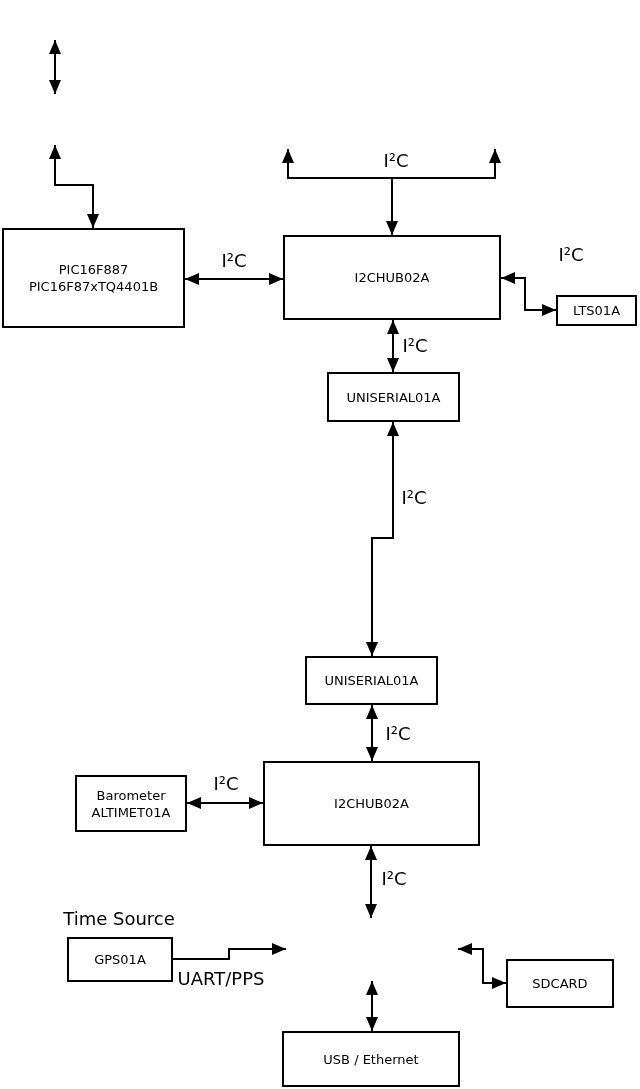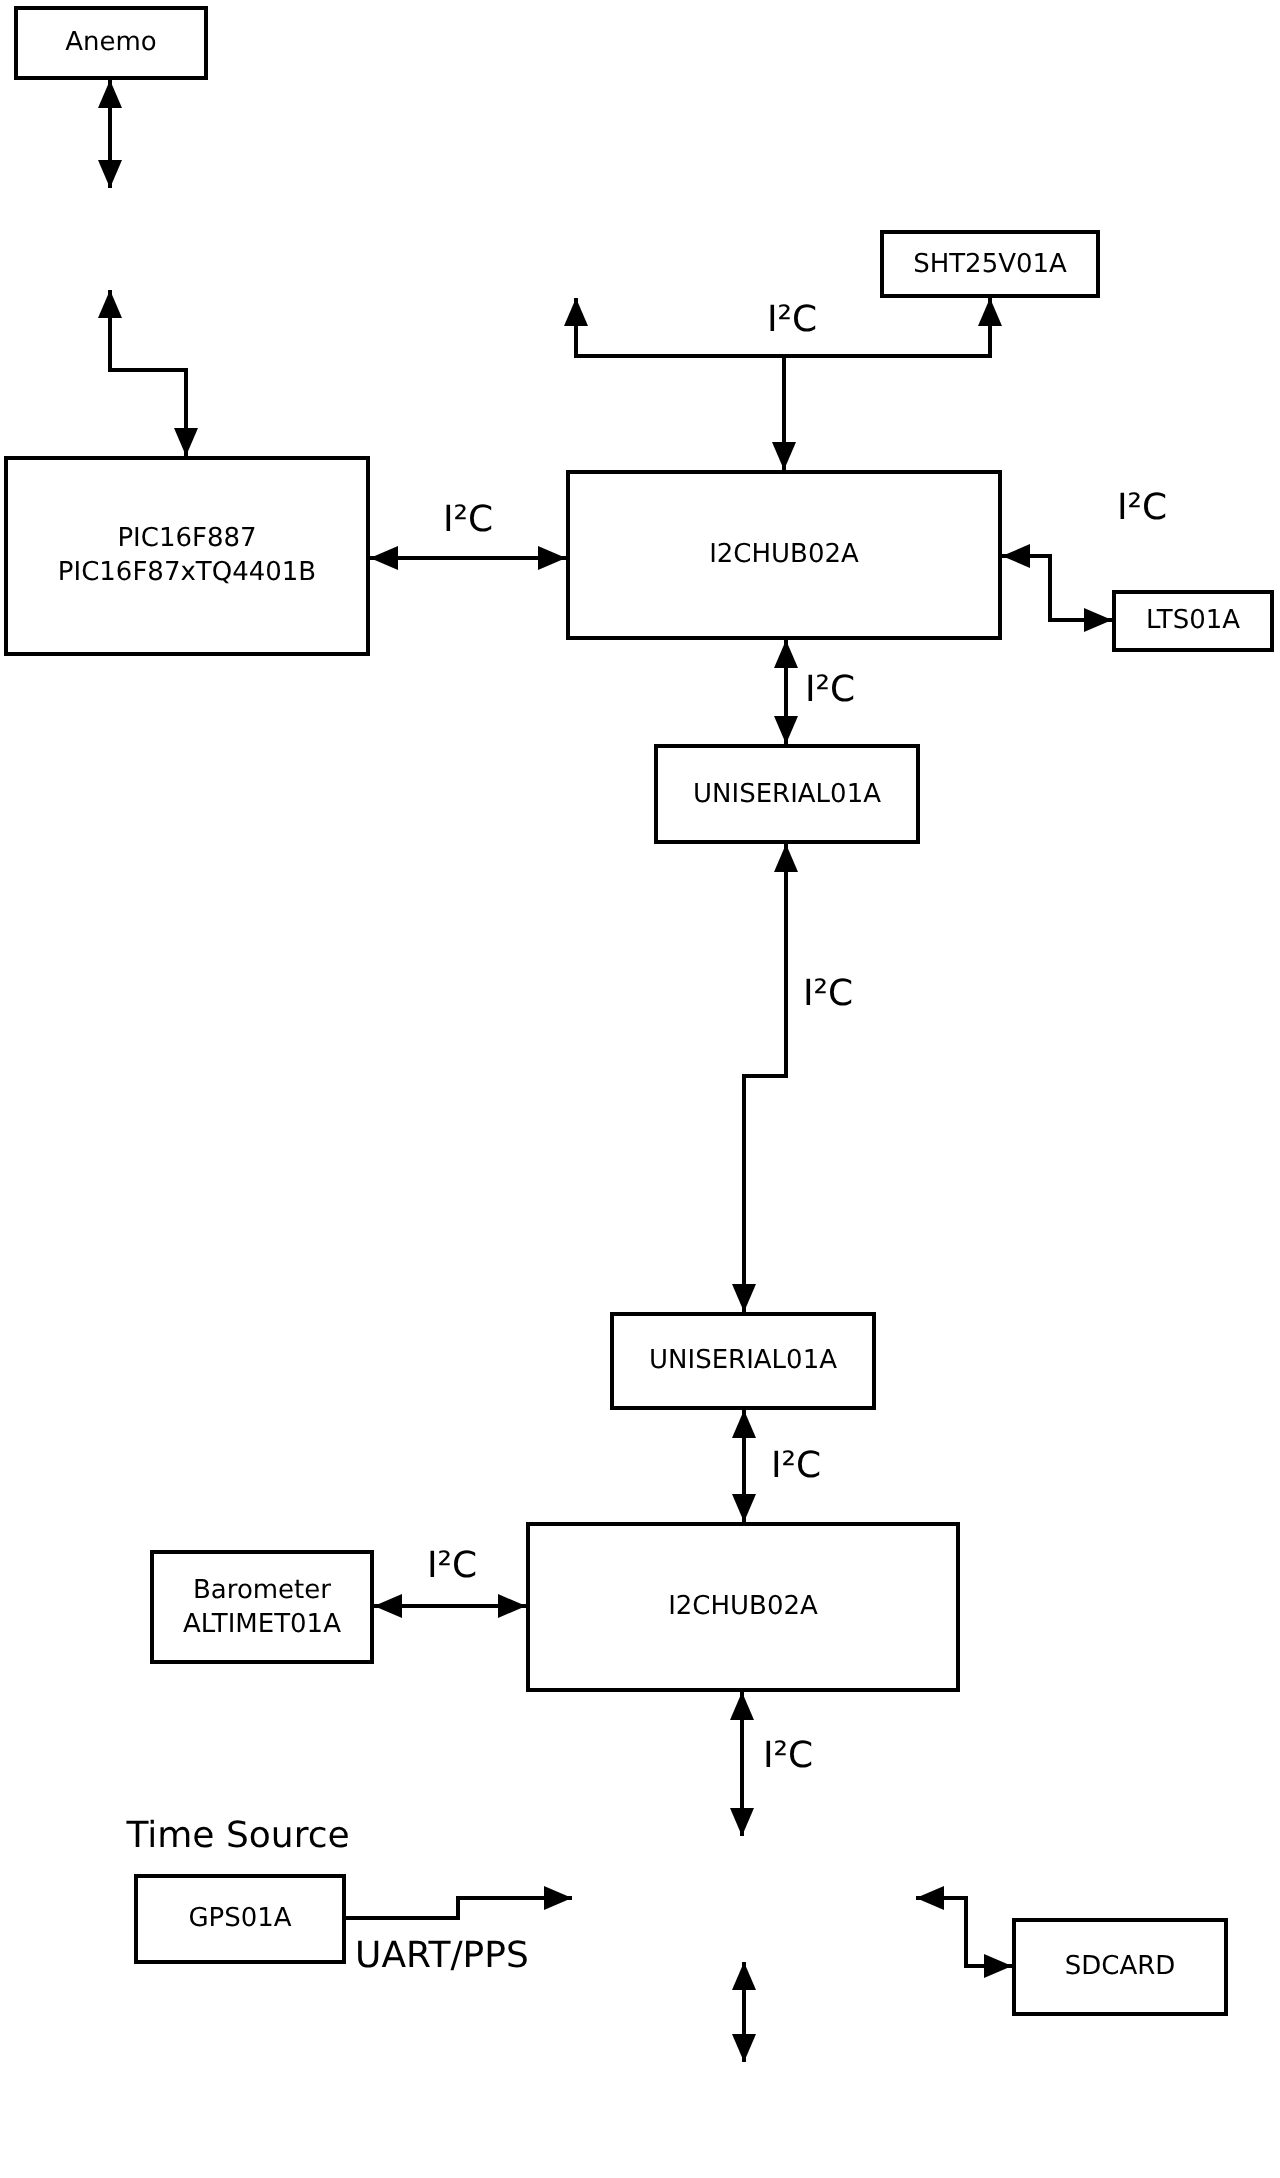--- a/index.html
+++ b/index.html
@@ -60,34 +60,28 @@
     <path class="edge" d="M393,320 L393,372" marker-start="url(#as)" marker-end="url(#ae)"></path>
     <path class="edge" d="M393,422 L393,538 L372,538 L372,656" marker-start="url(#as)" marker-end="url(#ae)"></path>
     <path class="edge" d="M372,705 L372,761" marker-start="url(#as)" marker-end="url(#ae)"></path>
     <path class="edge" d="M187,803 L263,803" marker-start="url(#as)" marker-end="url(#ae)"></path>
     <path class="edge" d="M371,846 L371,918" marker-start="url(#as)" marker-end="url(#ae)"></path>
     <path class="edge" d="M173,959 L229,959 L229,949 L286,949" marker-end="url(#ae)"></path>
     <path class="edge" d="M458,949 L483,949 L483,983 L506,983" marker-start="url(#as)" marker-end="url(#ae)"></path>
     <path class="edge" d="M372,981 L372,1031" marker-start="url(#as)" marker-end="url(#ae)"></path>
   </svg>
 
-  <div class="node" style="left:7px; top:3px; width:97px; height:37px">
-    <span>Anemo</span>
-  </div>
 
 
   <div class="node" style="left:2px; top:228px; width:183px; height:100px">
     <span>PIC16F887</span>
     <span>PIC16F87xTQ4401B</span>
   </div>
 
 
-  <div class="node" style="left:440px; top:115px; width:110px; height:34px">
-    <span>SHT25V01A</span>
-  </div>
 
   <div class="node" style="left:283px; top:235px; width:218px; height:85px">
     <span>I2CHUB02A</span>
   </div>
 
   <div class="node" style="left:556px; top:295px; width:81px; height:31px">
     <span>LTS01A</span>
   </div>
 
   <div class="node" style="left:327px; top:372px; width:133px; height:50px">
@@ -109,20 +103,23 @@
 
   <div class="node" style="left:67px; top:937px; width:106px; height:45px">
     <span>GPS01A</span>
   </div>
 
 
   <div class="node" style="left:506px; top:959px; width:108px; height:49px">
     <span>SDCARD</span>
   </div>
 
+  <div class="node" style="left:282px; top:1031px; width:178px; height:56px">
+    <span>USB / Ethernet</span>
+  </div>
 
   <div class="lbl" style="left:396px; top:160px">I²C</div>
   <div class="lbl" style="left:234px; top:260px">I²C</div>
   <div class="lbl" style="left:571px; top:254px">I²C</div>
   <div class="lbl" style="left:415px; top:345px">I²C</div>
   <div class="lbl" style="left:414px; top:497px">I²C</div>
   <div class="lbl" style="left:398px; top:733px">I²C</div>
   <div class="lbl" style="left:226px; top:783px">I²C</div>
   <div class="lbl" style="left:394px; top:878px">I²C</div>
   <div class="lbl" style="left:119px; top:918px">Time Source</div>

